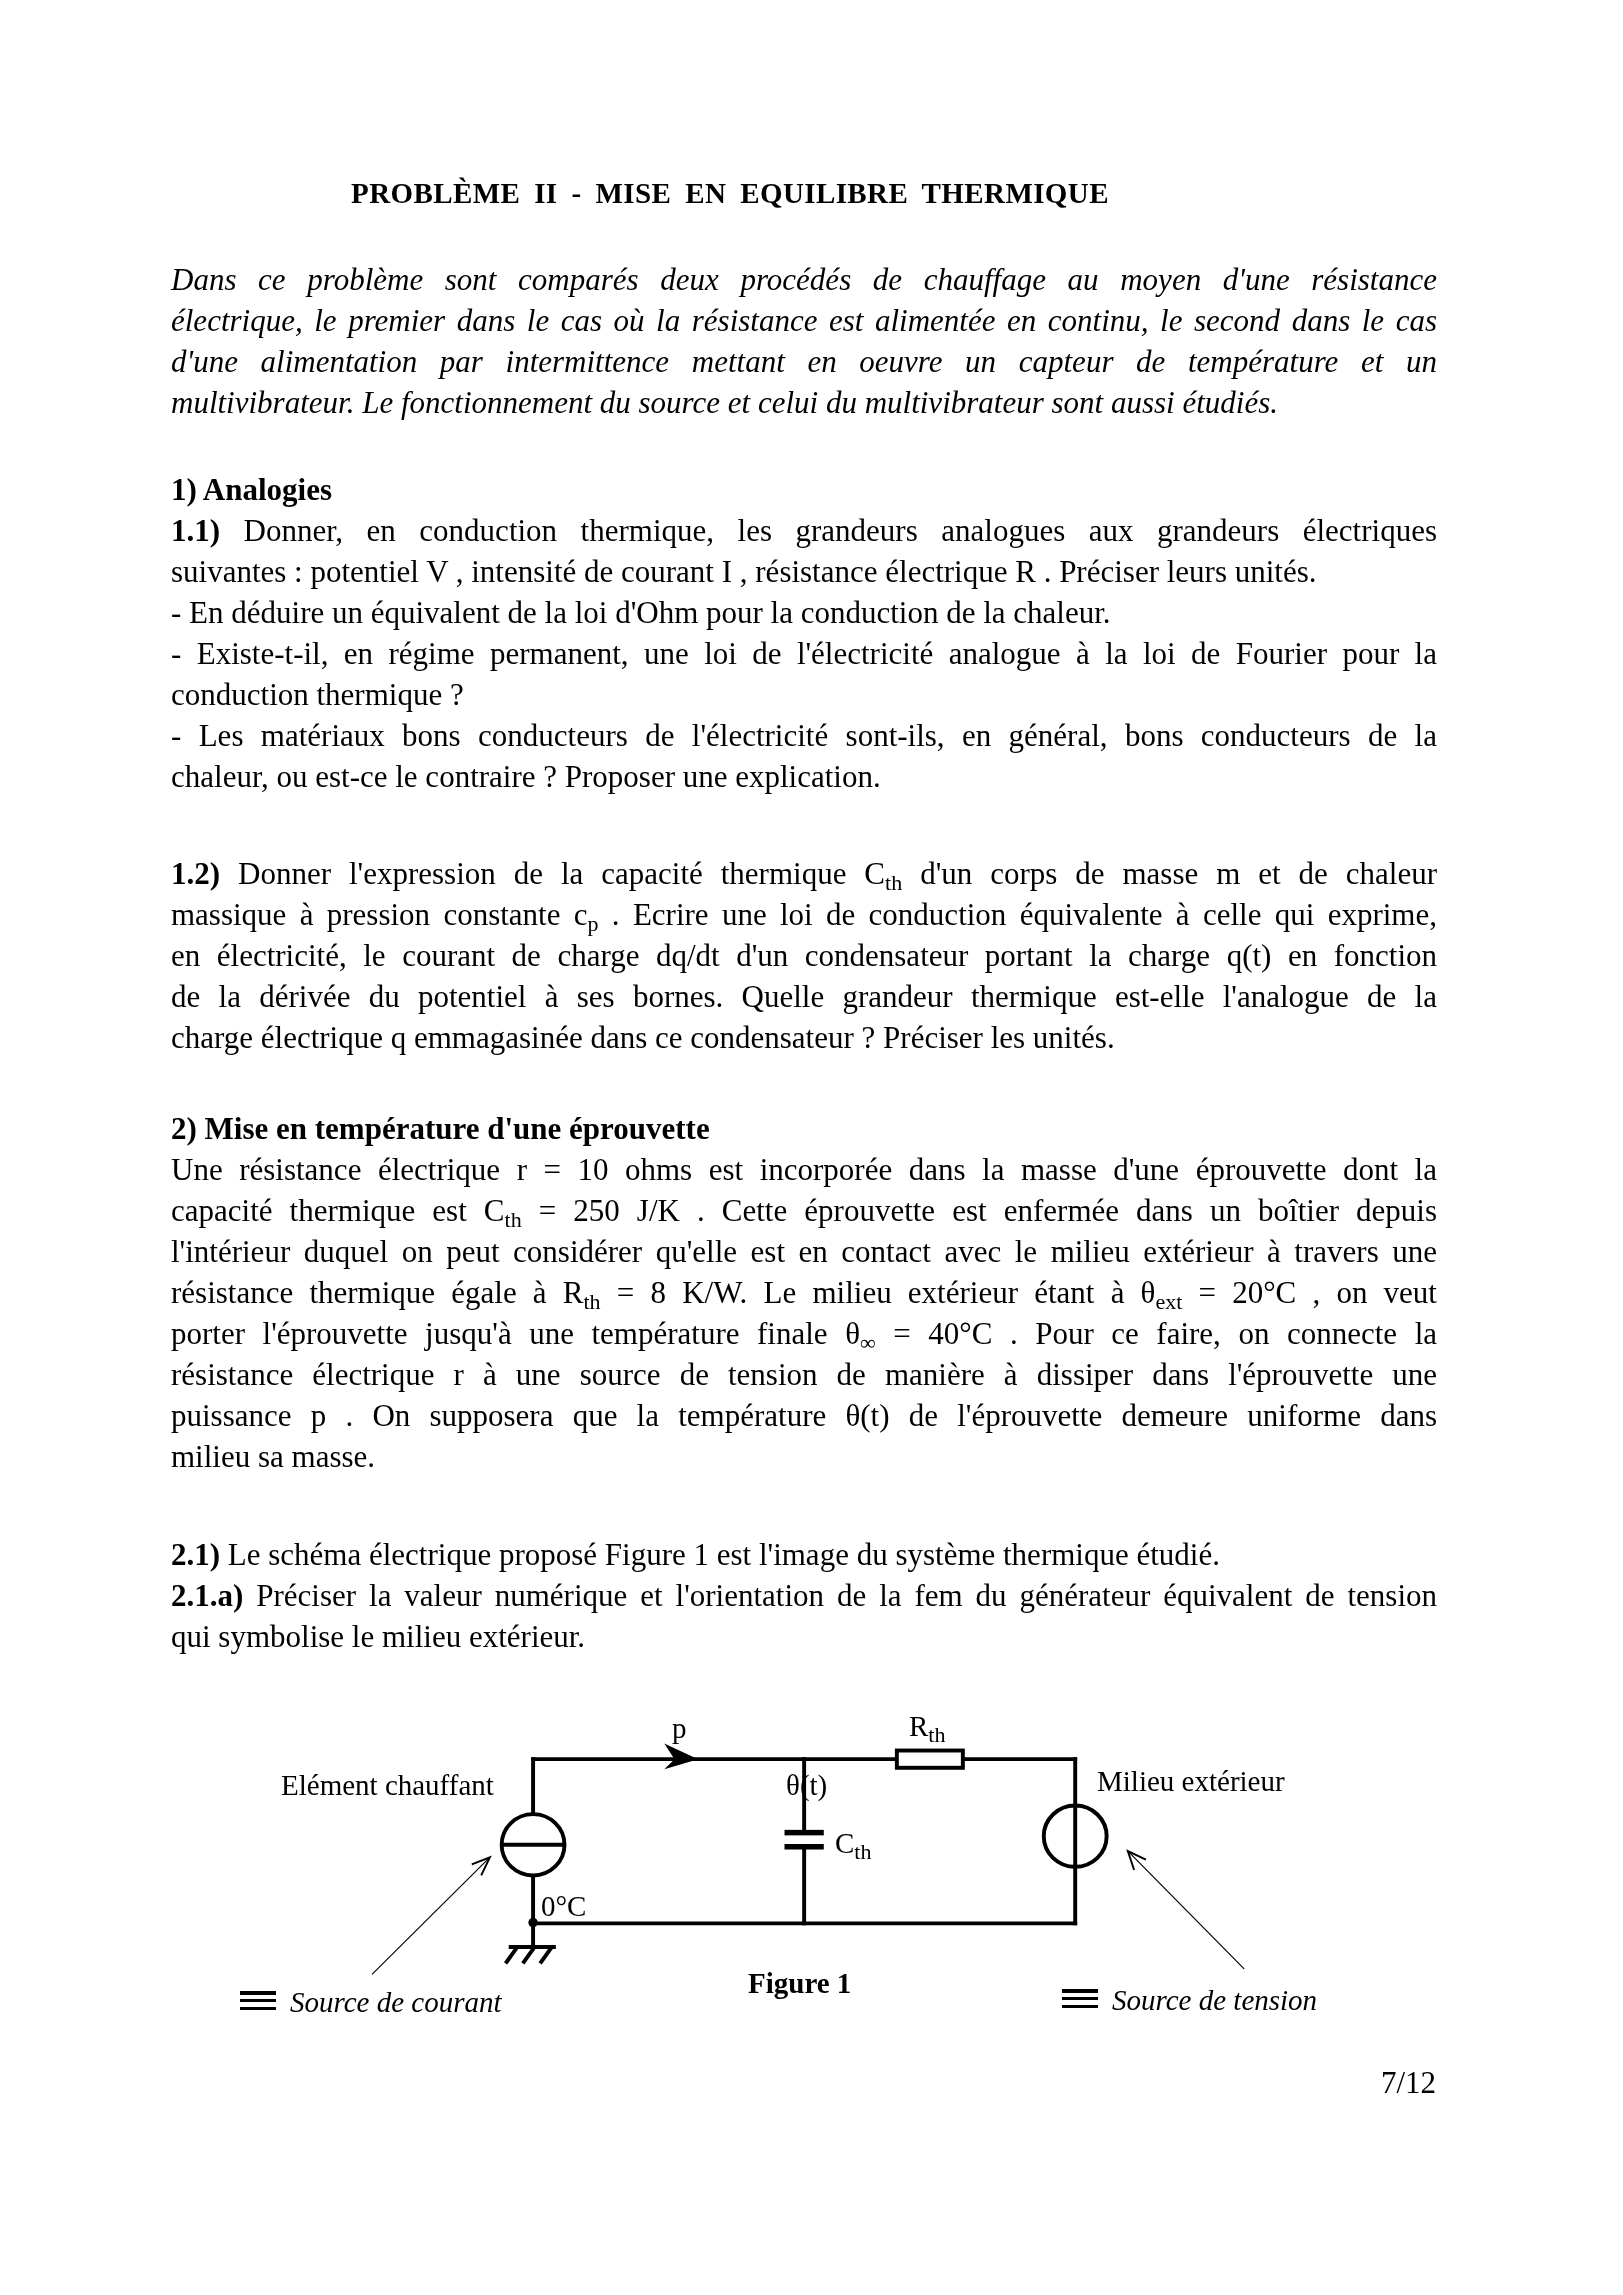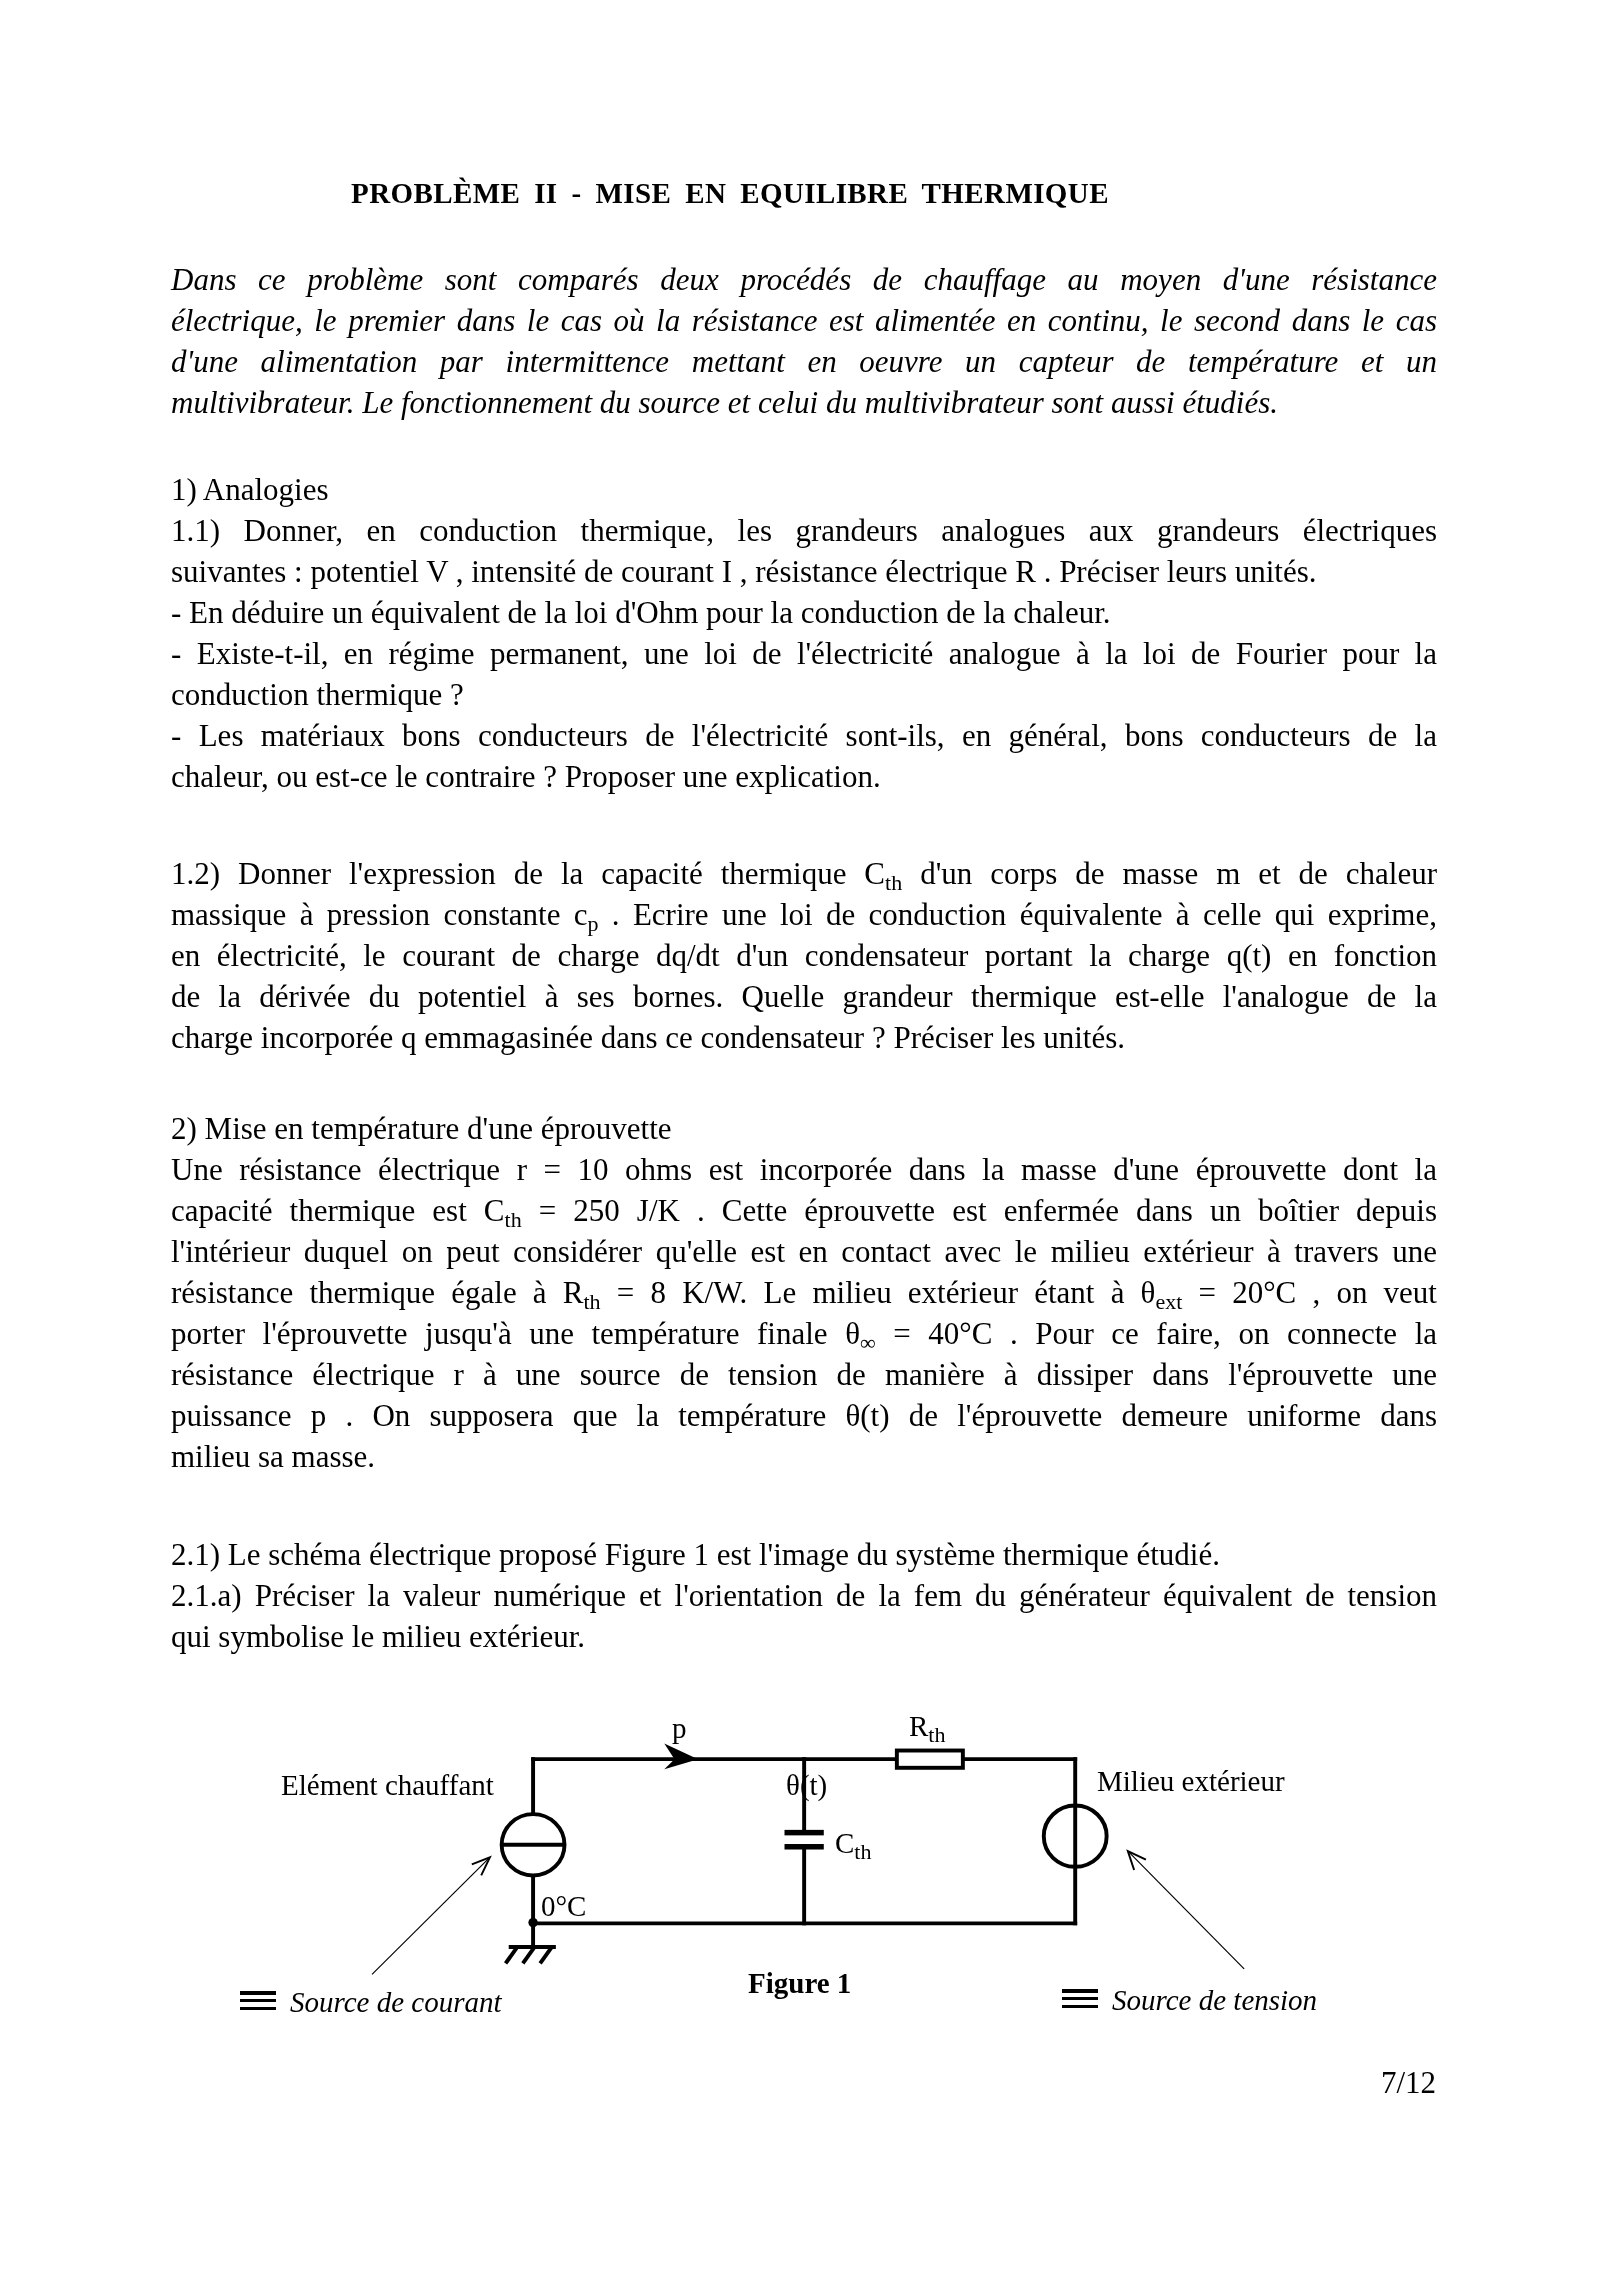--- a/index.html
+++ b/index.html
@@ -41,21 +41,21 @@
     margin: 0;
   }
   .intro {
     top: 259px;
     font-style: italic;
   }
   .sec1 { top: 469px; }
   .sec12 { top: 853px; }
   .sec2 { top: 1108px; }
   .sec21 { top: 1534px; }
-  .b { font-weight: normal; }
+  .b { font-weight: bold; }
   sub.s {
     font-size: 22px;
     vertical-align: -6.3px;
     line-height: 0;
   }
   .justify-line {
     text-align-last: justify;
   }
   .figure {
     position: absolute;
@@ -125,21 +125,21 @@
   <p>conduction thermique ?</p>
   <p class="justify-line">- Les matériaux bons conducteurs de l'électricité sont-ils, en général, bons conducteurs de la</p>
   <p>chaleur, ou est-ce le contraire ? Proposer une explication.</p>
 </div>
 
 <div class="text-block sec12">
   <p class="justify-line"><span class="b">1.2)</span> <span>Donner l'expression de la capacité thermique  C</span><sub class="s">th</sub><span>  d'un corps de masse  m  et de chaleur</span></p>
   <p class="justify-line"><span>massique à pression constante  c</span><sub class="s">p</sub><span> . Ecrire une loi de conduction équivalente à celle qui exprime,</span></p>
   <p class="justify-line">en électricité, le courant de charge  dq/dt  d'un condensateur portant la charge  q(t)  en fonction</p>
   <p class="justify-line">de la dérivée du potentiel à ses bornes. Quelle grandeur thermique est-elle l'analogue de la</p>
-  <p>charge incorporée  q  emmagasinée dans ce condensateur ? Préciser les unités.</p>
+  <p>charge électrique  q  emmagasinée dans ce condensateur ? Préciser les unités.</p>
 </div>
 
 <div class="text-block sec2">
   <p class="b">2) Mise en température d'une éprouvette</p>
   <p class="justify-line">Une résistance électrique  r = 10 ohms  est incorporée dans la masse d'une éprouvette dont la</p>
   <p class="justify-line"><span>capacité thermique est  C</span><sub class="s">th</sub><span> = 250 J/K . Cette éprouvette est enfermée dans un boîtier depuis</span></p>
   <p class="justify-line">l'intérieur duquel on peut considérer qu'elle est en contact avec le milieu extérieur à travers une</p>
   <p class="justify-line"><span>résistance thermique égale à  R</span><sub class="s">th</sub><span> = 8 K/W. Le milieu extérieur étant à  θ</span><sub class="s">ext</sub><span> = 20°C , on veut</span></p>
   <p class="justify-line"><span>porter l'éprouvette jusqu'à  une température finale  θ</span><sub class="s">∞</sub><span> = 40°C . Pour ce faire, on connecte la</span></p>
   <p class="justify-line">résistance électrique   r   à une source de tension de manière à dissiper dans l'éprouvette une</p>

